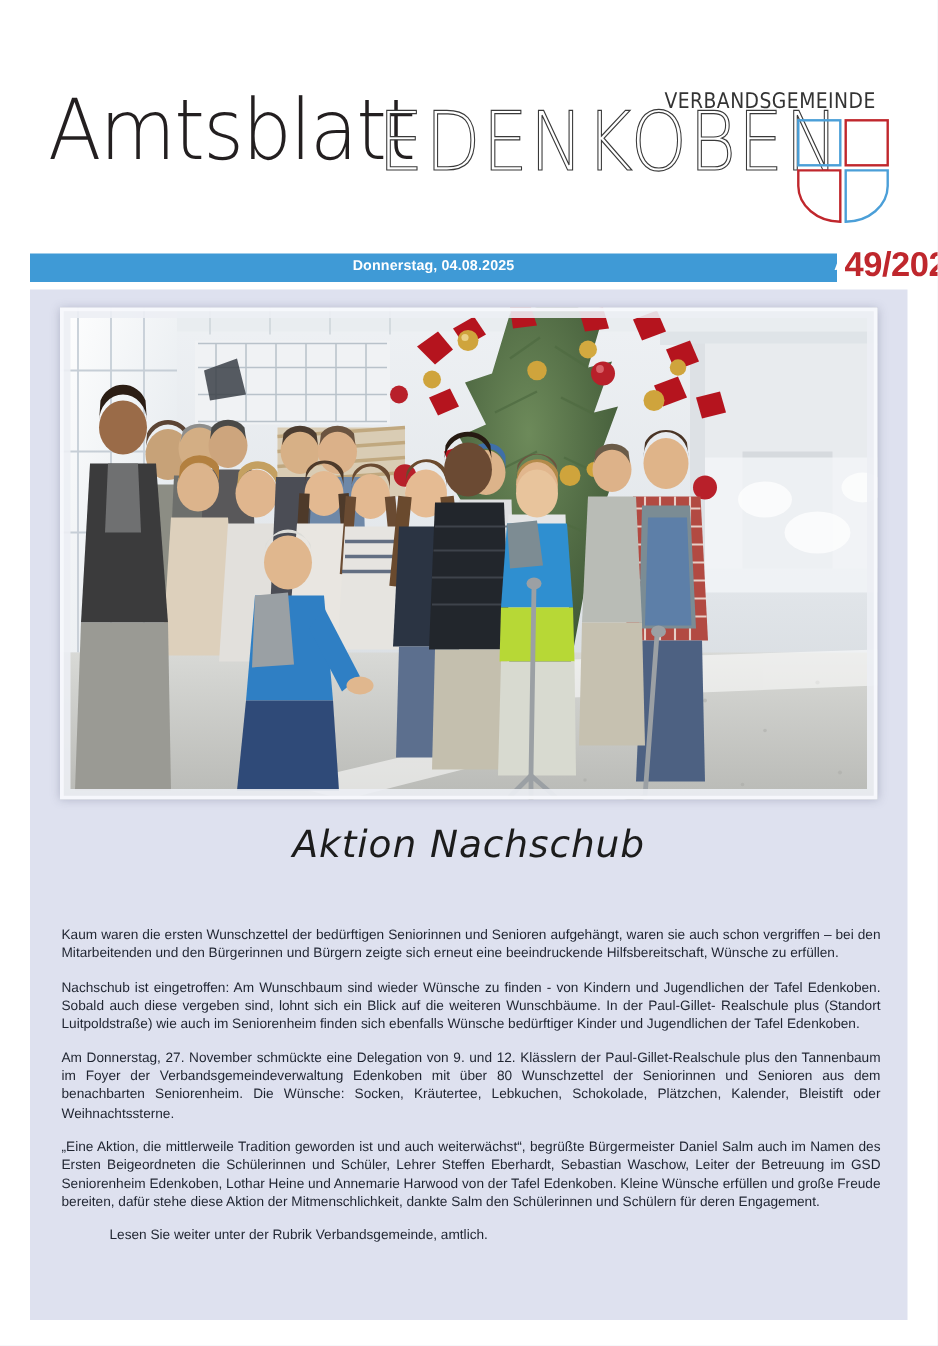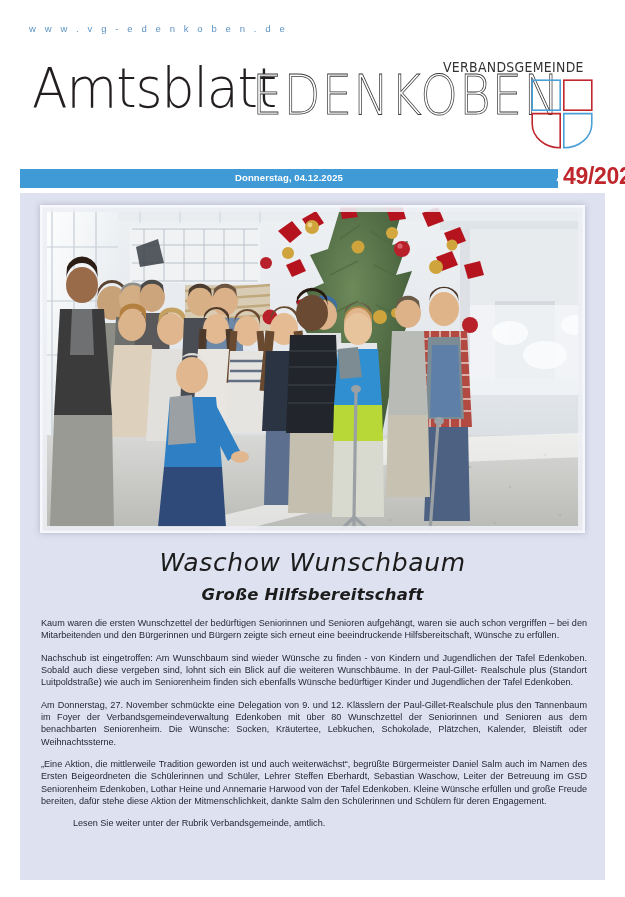--- a/index.html
+++ b/index.html
@@ -214,21 +214,20 @@
   .body-text p:last-child {
     margin-bottom: 16px;
     padding-left: 32px;
   }
 </style>
 </head>
 <body>
 
 <div class="masthead">
 
-  <div class="website-url">w w w . v g - e d e n k o b e n . d e</div>
 
   <div class="title-amtsblatt">Amtsblatt</div>
 
   <div class="title-edenkoben">EDENKOBEN</div>
 
   <div class="title-verbandsgemeinde">VERBANDSGEMEINDE</div>
 
   <svg class="crest" viewBox="0 0 62 70" xmlns="http://www.w3.org/2000/svg">
 
     <rect x="1.2" y="1.2" width="28" height="30" fill="none" stroke="#4b9fd8" stroke-width="1.6"></rect>
@@ -237,21 +236,21 @@
 
     <path d="M29.2,34.6 L1.2,34.6 L1.2,45 A28,24 0 0 0 29.2,68.8 Z" fill="none" stroke="#c0272d" stroke-width="1.6"></path>
 
     <path d="M32.8,34.6 L60.8,34.6 L60.8,45 A28,24 0 0 1 32.8,68.8 Z" fill="none" stroke="#4b9fd8" stroke-width="1.6"></path>
   </svg>
 </div>
 
 <div class="infobar">
   <div class="infobar-blue"></div>
   <div class="infobar-jahrgang">Jahrgang 50</div>
-  <div class="infobar-date">Donnerstag, 04.12.2025</div>
+  <div class="infobar-date">Donnerstag, 04.08.2025</div>
   <div class="infobar-ausgabe">Ausgabe</div>
   <div class="infobar-issue">49/2025</div>
 </div>
 
 <div class="content-panel">
 
   <div class="photo-wrap">
     <svg class="photo" viewBox="0 0 545 328" xmlns="http://www.w3.org/2000/svg">
       <defs>
         <linearGradient id="bgwall" x1="0" y1="0" x2="0" y2="1">
@@ -492,23 +491,22 @@
         <ellipse cx="316" cy="184" rx="5" ry="4"></ellipse>
         <ellipse cx="399" cy="216" rx="5" ry="4"></ellipse>
       </g>
 
       <rect x="0" y="0" width="545" height="328" fill="none" stroke="#eceef4" stroke-width="14" opacity="0.9"></rect>
       <rect x="0" y="0" width="545" height="328" fill="none" stroke="#f7f8fc" stroke-width="5" opacity="0.95"></rect>
     </svg>
   </div>
 
   <div class="headline-block">
-    <div class="headline-main">Waschow Wunschbaum</div>
+    <div class="headline-main">Aktion Nachschub</div>
     <div class="headline-sub">
-      <div>Große Hilfsbereitschaft</div>
     </div>
   </div>
 
   <div class="body-text">
     <p>Kaum waren die ersten Wunschzettel der bedürftigen Seniorinnen und Senioren aufgehängt, waren sie auch schon vergriffen – bei den Mitarbeitenden und den Bürgerinnen und Bürgern zeigte sich erneut eine beeindruckende Hilfsbereitschaft, Wünsche zu erfüllen.</p>
     <p>Nachschub ist eingetroffen: Am Wunschbaum sind wieder Wünsche zu finden - von Kindern und Jugendlichen der Tafel Edenkoben. Sobald auch diese vergeben sind, lohnt sich ein Blick auf die weiteren Wunschbäume. In der Paul-Gillet- Realschule plus (Standort Luitpoldstraße) wie auch im Seniorenheim finden sich ebenfalls Wünsche bedürftiger Kinder und Jugendlichen der Tafel Edenkoben.</p>
     <p>Am Donnerstag, 27. November schmückte eine Delegation von 9. und 12. Klässlern der Paul-Gillet-Realschule plus den Tannenbaum im Foyer der Verbandsgemeindeverwaltung Edenkoben mit über 80 Wunschzettel der Seniorinnen und Senioren aus dem benachbarten Seniorenheim. Die Wünsche: Socken, Kräutertee, Lebkuchen, Schokolade, Plätzchen, Kalender, Bleistift oder Weihnachtssterne.</p>
     <p>„Eine Aktion, die mittlerweile Tradition geworden ist und auch weiterwächst“, begrüßte Bürgermeister Daniel Salm auch im Namen des Ersten Beigeordneten die Schülerinnen und Schüler, Lehrer Steffen Eberhardt, Sebastian Waschow, Leiter der Betreuung im GSD Seniorenheim Edenkoben, Lothar Heine und Annemarie Harwood von der Tafel Edenkoben. Kleine Wünsche erfüllen und große Freude bereiten, dafür stehe diese Aktion der Mitmenschlichkeit, dankte Salm den Schülerinnen und Schülern für deren Engagement.</p>
     <p>Lesen Sie weiter unter der Rubrik Verbandsgemeinde, amtlich.</p>
   </div>

